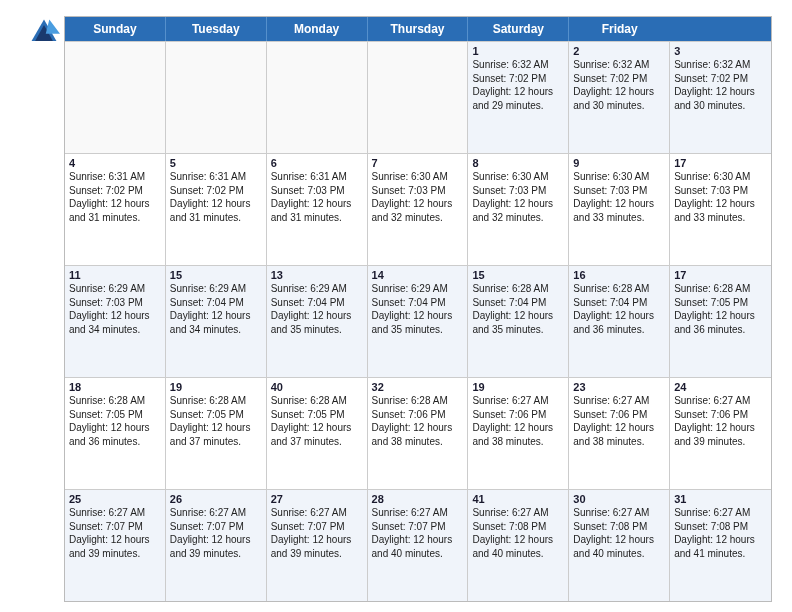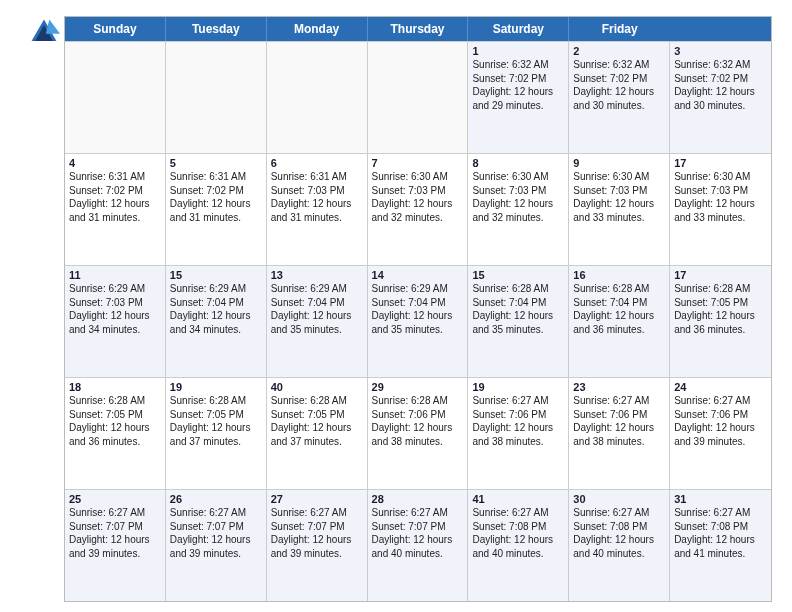--- a/index.html
+++ b/index.html
@@ -289,21 +289,21 @@
 and 37 minutes.</div>
           </div>
           <div class="cal-cell">
             <span class="day-num">40</span>
             <div class="cell-text" style="white-space: pre-line;">Sunrise: 6:28 AM
 Sunset: 7:05 PM
 Daylight: 12 hours
 and 37 minutes.</div>
           </div>
           <div class="cal-cell">
-            <span class="day-num">29</span>
+            <span class="day-num">32</span>
             <div class="cell-text" style="white-space: pre-line;">Sunrise: 6:28 AM
 Sunset: 7:06 PM
 Daylight: 12 hours
 and 38 minutes.</div>
           </div>
           <div class="cal-cell">
             <span class="day-num">19</span>
             <div class="cell-text" style="white-space: pre-line;">Sunrise: 6:27 AM
 Sunset: 7:06 PM
 Daylight: 12 hours

